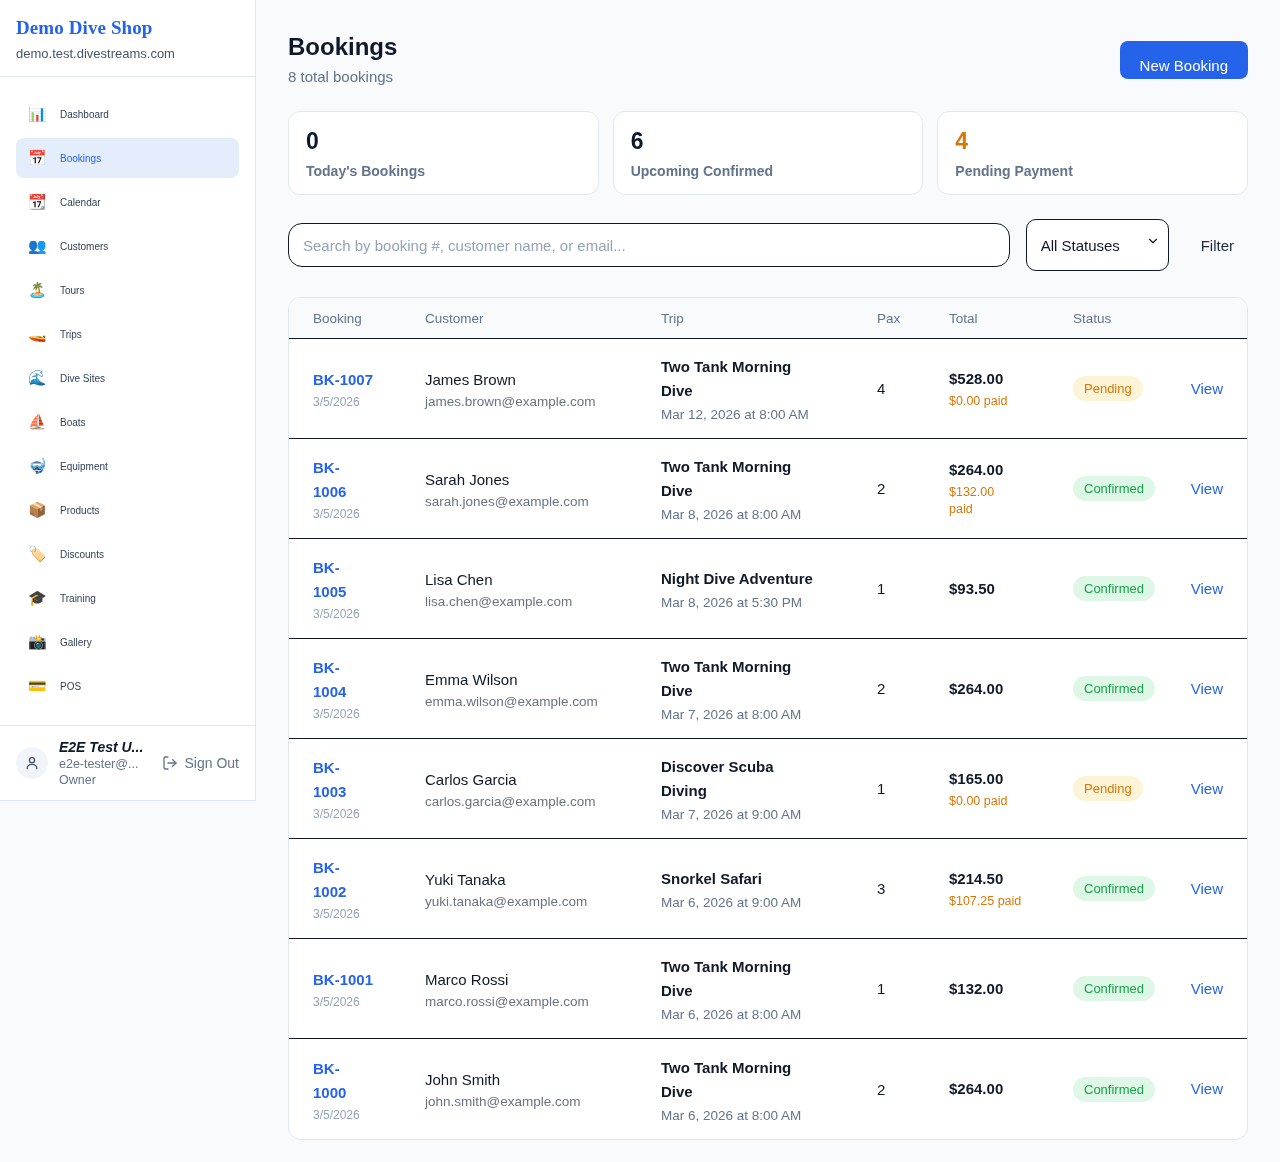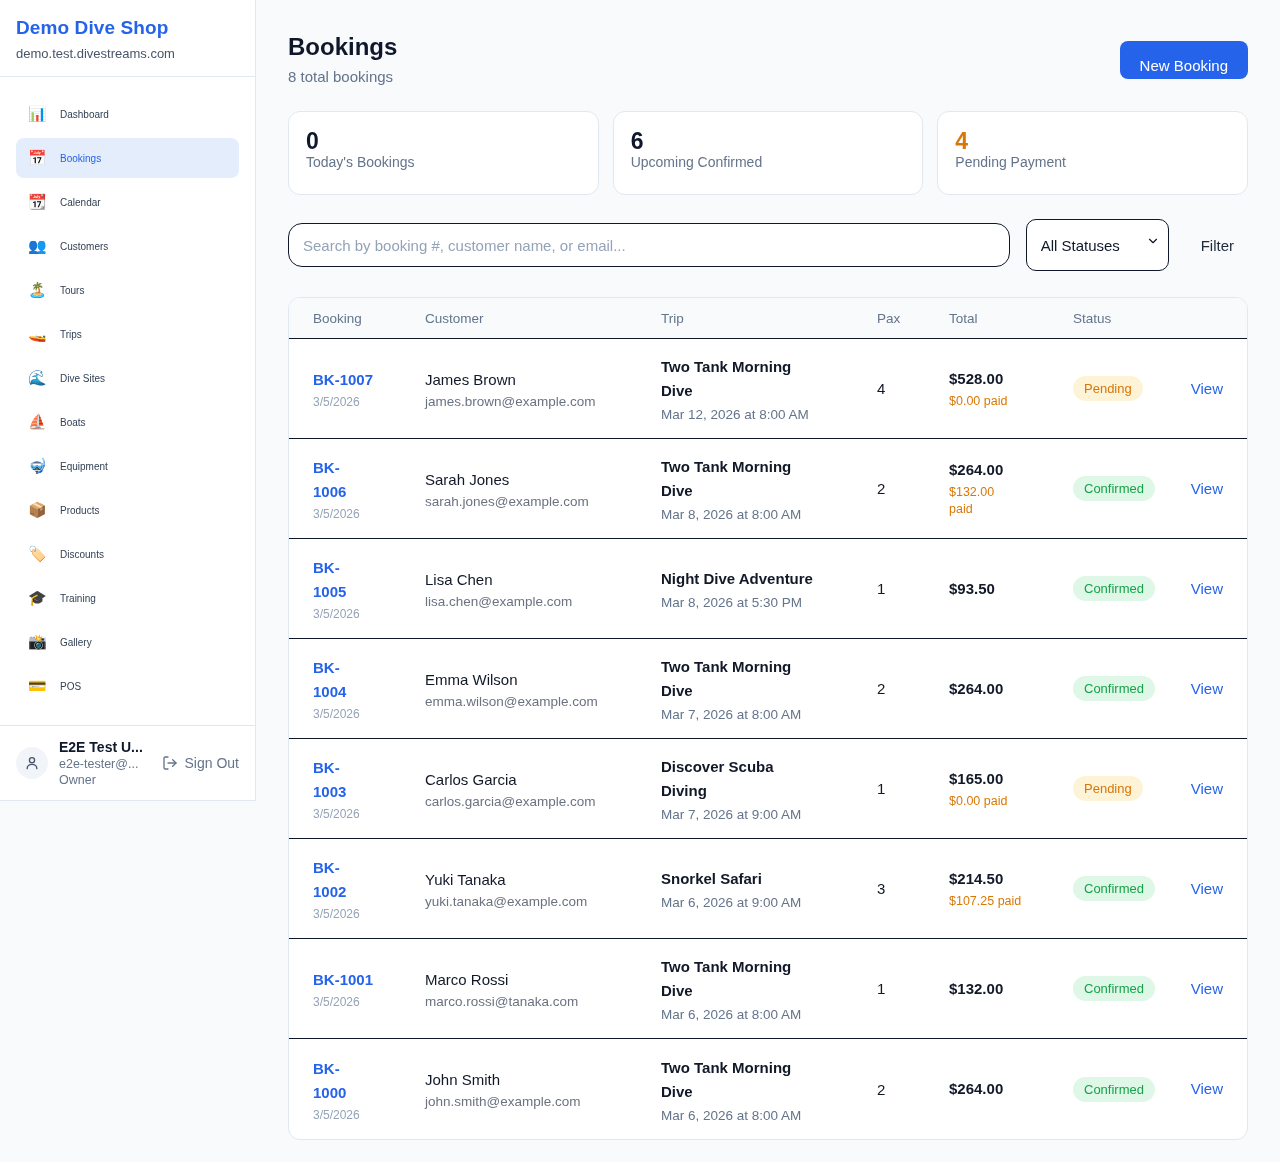--- a/index.html
+++ b/index.html
@@ -18,61 +18,61 @@
     position:relative;
   }
   
   .sidebar{
     position:absolute;left:0;top:0;width:256px;height:801px;
     background:#fff;border-right:1px solid var(--card-border);
     border-bottom:1px solid var(--card-border);
     display:flex;flex-direction:column;
   }
   .sidebar-header{padding:17px 16px 15px;border-bottom:1px solid var(--card-border);}
-  .brand-name{color:var(--accent);font-size:19px;font-weight:700;letter-spacing:.1px;}
+  .brand-name{color:var(--accent);font-size:19px;font-weight:700;letter-spacing:.1px;font-family:Liberation Serif, serif;}
   .brand-domain{color:#475569;font-size:13px;margin-top:7px;}
   .nav{flex:1;padding:17px 16px 0;overflow:hidden;}
   .nav-item{
     display:flex;align-items:center;height:40px;margin-bottom:4px;
     padding:0 12px;border-radius:8px;cursor:pointer;
   }
   .nav-item.active{background:var(--active-nav-bg);}
   .nav-item.active .nav-label{color:var(--accent);}
   .nav-icon{width:22px;font-size:15px;text-align:left;}
   .nav-label{font-size:10px;color:#334155;margin-left:10px;}
   .sidebar-footer{
     margin-top:auto;border-top:1px solid var(--card-border);
     padding:13px 16px;display:flex;align-items:center;
   }
   .avatar{
     width:32px;height:32px;border-radius:50%;background:#f1f5f9;
     display:flex;align-items:center;justify-content:center;flex:none;
   }
   .user-info{margin-left:11px;width:100px;min-width:0;}
-  .user-name{font-size:14px;font-weight:700;color:#0f172a;white-space:nowrap;}
+  .user-name{font-size:14px;font-weight:700;color:#0f172a;white-space:nowrap;font-style:italic;}
   .user-email{font-size:12.5px;color:var(--muted);margin-top:2px;white-space:nowrap;}
   .user-role{font-size:12.5px;color:var(--muted);margin-top:2px;}
   .signout{margin-left:auto;display:flex;align-items:center;gap:7px;color:var(--muted);font-size:14px;cursor:pointer;white-space:nowrap;}
   
   .main{position:absolute;left:288px;top:0;width:960px;}
   .main-header{display:flex;justify-content:space-between;align-items:flex-start;margin-top:33px;}
   .page-title{font-size:24px;font-weight:700;color:var(--title);}
   .page-subtitle{font-size:15px;color:var(--muted);margin-top:7px;}
   .btn-primary{
     margin-top:8px;background:var(--accent);color:#fff;border:none;border-radius:8px;
     font-size:15px;font-weight:500;padding:16px 20px;height:38px;cursor:pointer;
     font-family:inherit;
   }
   .stats{display:flex;gap:14px;margin-top:26px;}
   .stat-card{
     flex:1;background:#fff;border:1px solid var(--card-border);border-radius:12px;
     padding:17px 17px;height:84px;
   }
   .stat-value{font-size:23px;font-weight:700;color:var(--title);line-height:1.1;}
-  .stat-label{font-size:14px;color:var(--muted);}
+  .stat-label{font-size:14px;color:var(--muted);margin-top:9px;font-weight:bold;}
   .controls{display:flex;align-items:center;margin-top:24px;}
   .search-input{
     flex:1;height:44px;border:1px solid var(--input-border);border-radius:14px;
     padding:0 14px;font-size:15px;color:#0f172a;background:#fff;outline:none;
     font-family:inherit;
   }
   .search-input::placeholder{color:#94a3b8;}
   .select-wrap{position:relative;margin-left:16px;}
   .status-select{
     -webkit-appearance:none;appearance:none;
@@ -452,21 +452,21 @@
           </div>
         </div>
 
         <div class="row">
           <div class="cell">
             <div class="bk-id">BK-1001</div>
             <div class="bk-date">3/5/2026</div>
           </div>
           <div class="cell">
             <div class="cust-name">Marco Rossi</div>
-            <div class="cust-email">marco.rossi@tanaka.com</div>
+            <div class="cust-email">marco.rossi@example.com</div>
           </div>
           <div class="cell">
             <div class="trip-name">Two Tank Morning
 Dive</div>
             <div class="trip-date">Mar 6, 2026 at 8:00 AM</div>
           </div>
           <div class="cell pax">1</div>
           <div class="cell">
             <div class="total">$132.00</div>
 

